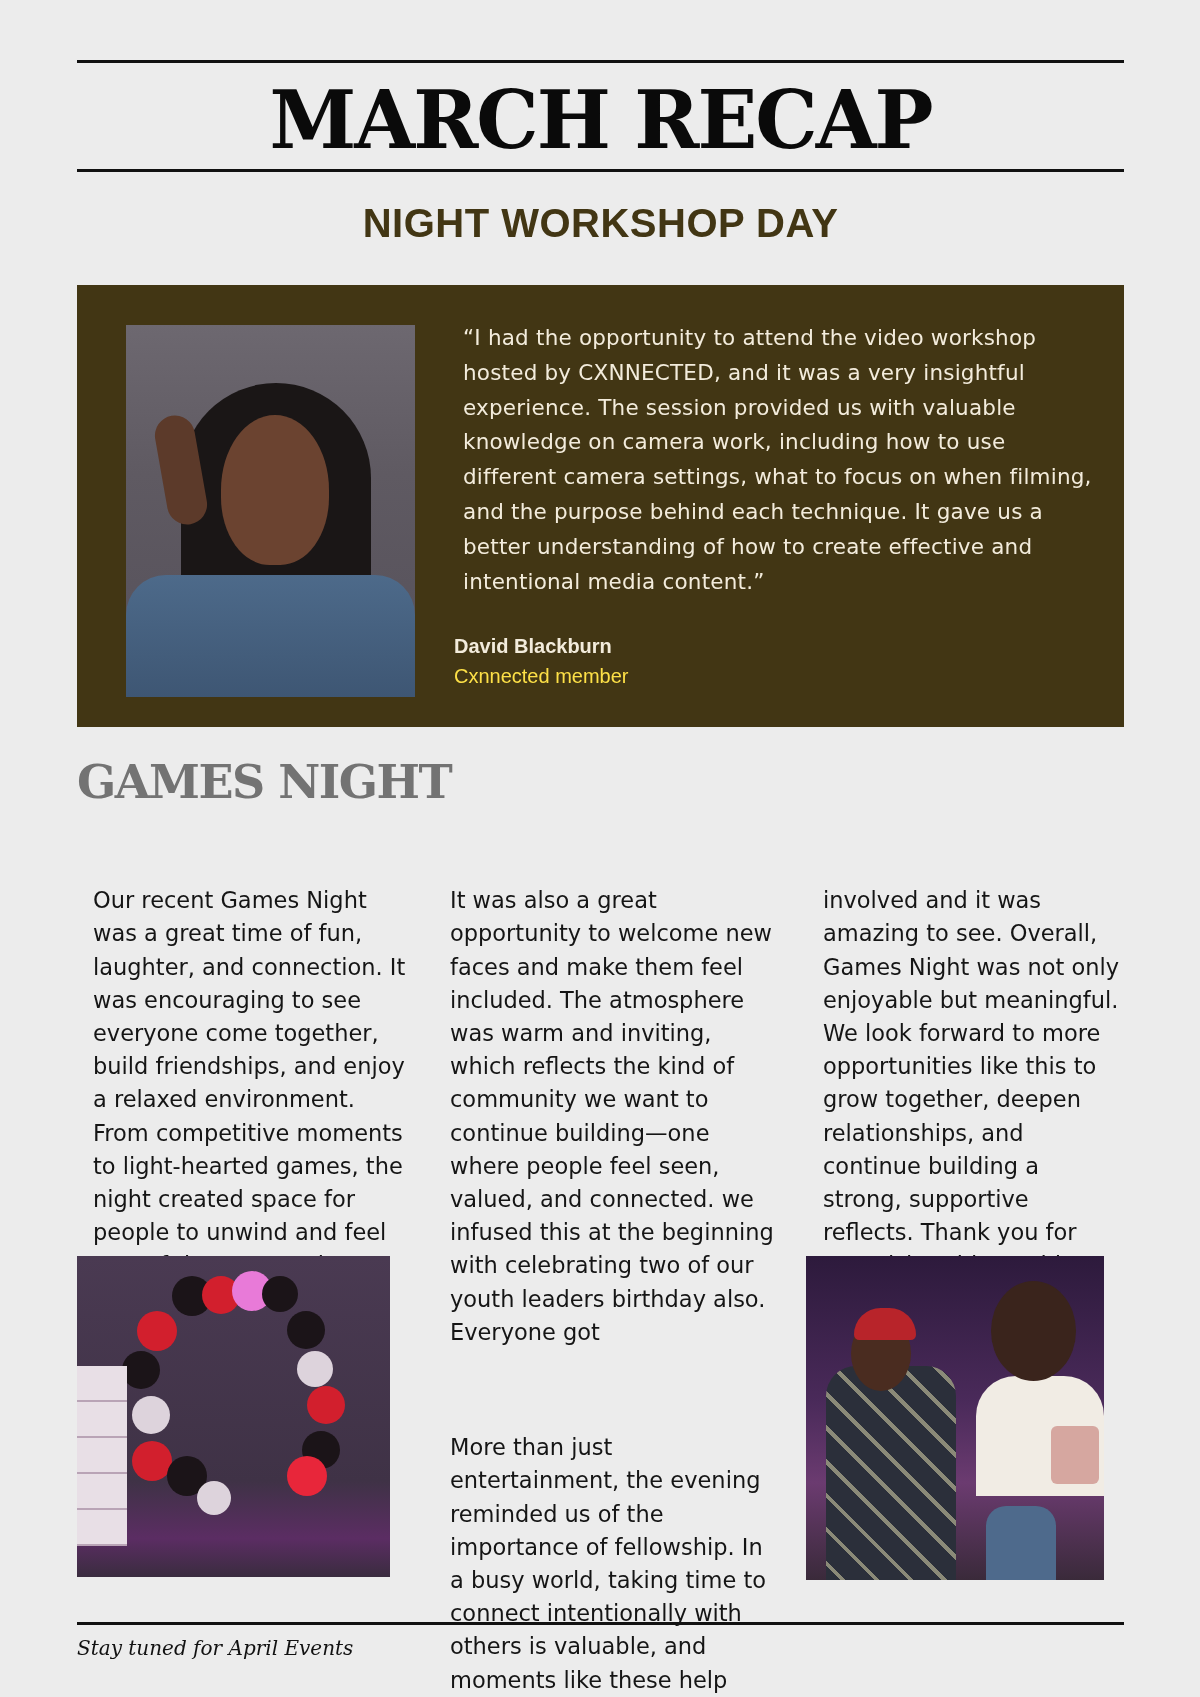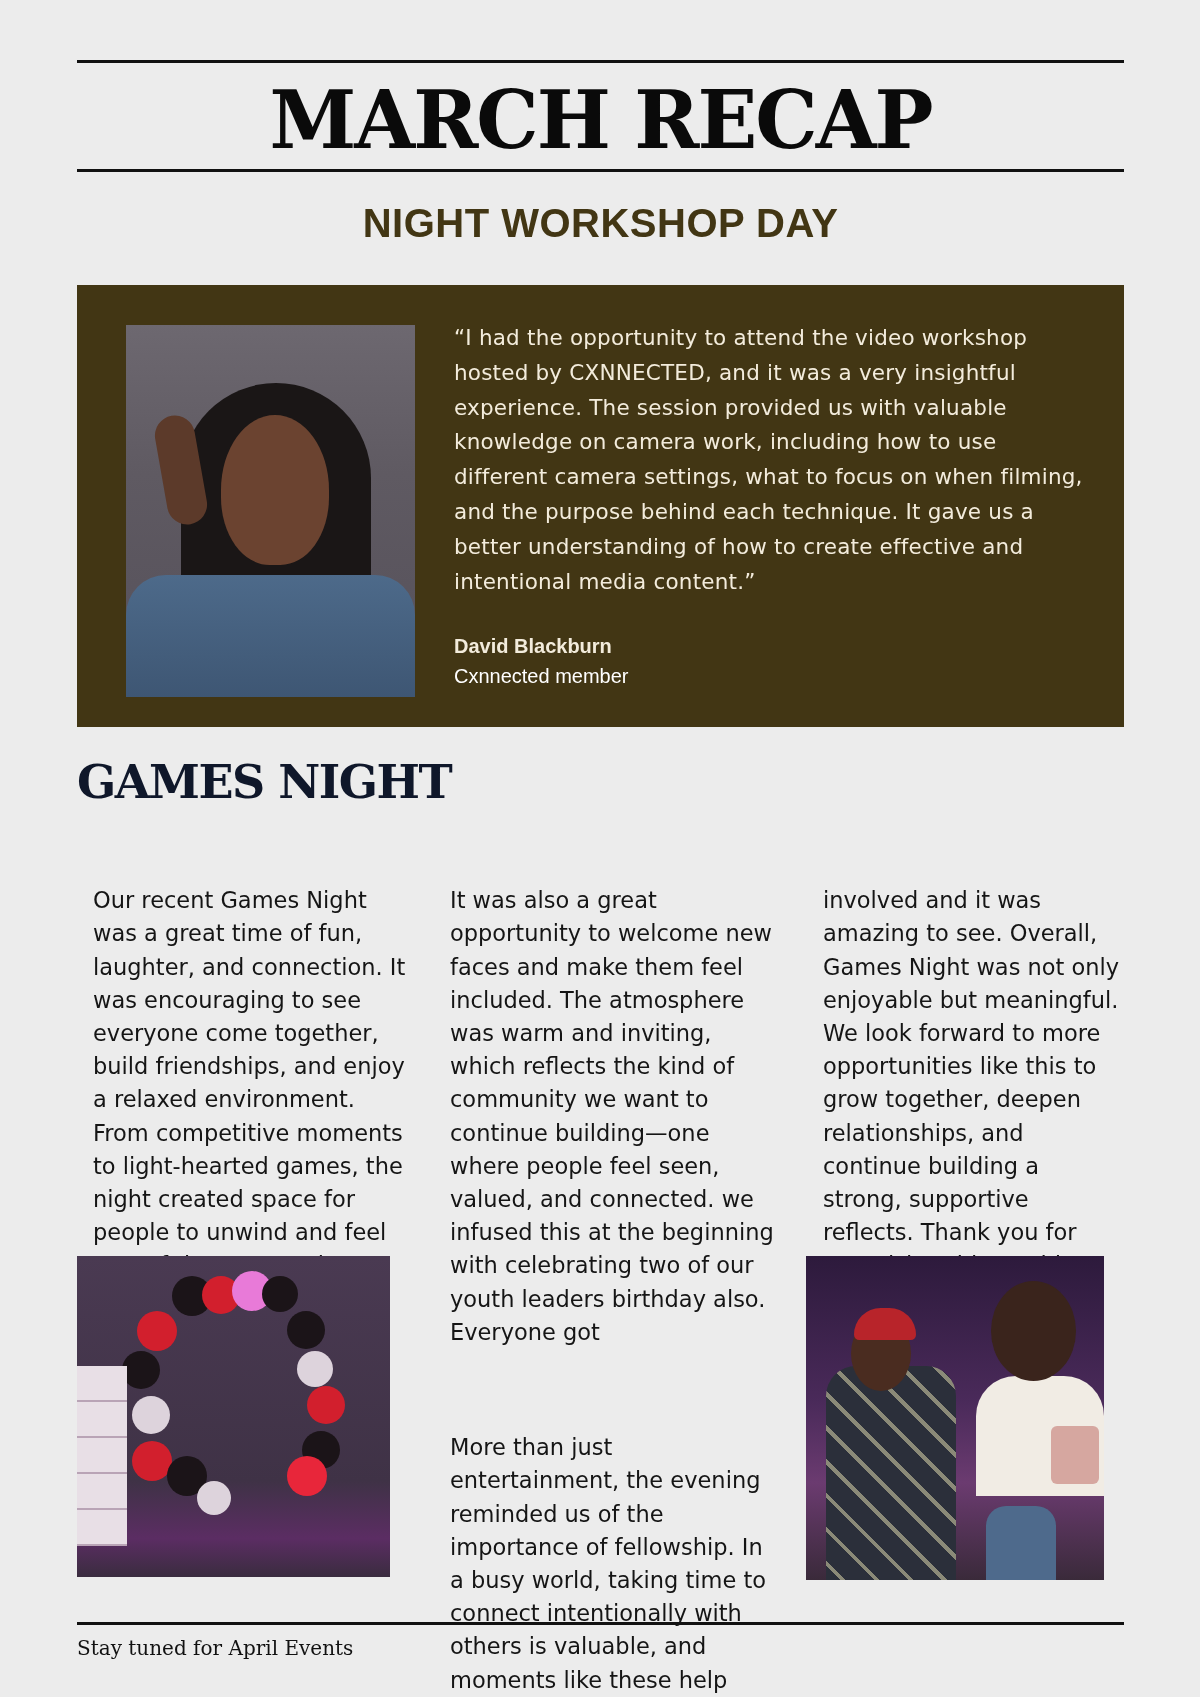--- a/index.html
+++ b/index.html
@@ -38,41 +38,41 @@
   .portrait {
     position: absolute; left: 49px; top: 40px; width: 289px; height: 372px;
     background: linear-gradient(180deg, #6d6870 0%, #5f5a62 40%, #55505a 100%);
     overflow: hidden;
   }
   .portrait .hair { position: absolute; left: 55px; top: 58px; width: 190px; height: 260px; border-radius: 95px 95px 60px 60px; background: #1a1616; }
   .portrait .face { position: absolute; left: 95px; top: 90px; width: 108px; height: 150px; border-radius: 50% 50% 45% 45%; background: #6b4330; }
   .portrait .jacket { position: absolute; left: 0; top: 250px; width: 289px; height: 130px; background: linear-gradient(180deg,#4d6a8a,#3d5572); border-radius: 40px 40px 0 0; }
   .portrait .hand { position: absolute; left: 35px; top: 90px; width: 40px; height: 110px; border-radius: 20px; background: #5c3a2a; transform: rotate(-10deg); }
   .quote {
-    position: absolute; left: 377px; top: 36px; width: 640px;
+    position: absolute; left: 386px; top: 36px; width: 640px;
     color: #f3ecdc;
     font-family: "DejaVu Sans", sans-serif;
     font-size: 21.5px; line-height: 34.8px;
     letter-spacing: 0.2px;
   }
   .author-name {
     position: absolute; left: 377px; top: 350px;
     color: #f3ecdc; font-family: "Liberation Sans", sans-serif;
     font-weight: bold; font-size: 20px;
   }
   .author-role {
     position: absolute; left: 377px; top: 380px;
-    color: #ffffff; font-family: "Liberation Sans", sans-serif;
+    color: #fde047; font-family: "Liberation Sans", sans-serif;
     font-size: 20px;
   }
   .section-title {
     position: absolute; left: 77px; top: 752px;
     font-family: "DejaVu Serif", serif; font-weight: bold;
     font-size: 46px; line-height: 60px; letter-spacing: -1.5px;
-    color: #0f172a;
+    color: #737373;
   }
   .col {
     position: absolute;
     font-family: "DejaVu Sans", sans-serif;
     font-size: 22.5px; line-height: 33.2px;
     color: #151515;
     white-space: pre-line;
   }
   .col p { margin: 16px; }
   .col p + p { margin-top: 33px; }
@@ -93,20 +93,21 @@
   .photo-party .p1h { position: absolute; left: 45px; top: 60px; width: 60px; height: 75px; border-radius: 50%; background: #4a2c20; }
   .photo-party .bandana { position: absolute; left: 48px; top: 52px; width: 62px; height: 32px; border-radius: 30px 30px 6px 6px; background: #b8242a; }
   .photo-party .p2 { position: absolute; left: 170px; top: 120px; width: 128px; height: 120px; background: #f1ece4; border-radius: 40px 40px 0 0; }
   .photo-party .p2h { position: absolute; left: 185px; top: 25px; width: 85px; height: 100px; border-radius: 50%; background: #3a241c; }
   .photo-party .phone { position: absolute; left: 245px; top: 170px; width: 48px; height: 58px; background: #d6a7a0; border-radius: 6px; }
   .photo-party .sleeve { position: absolute; left: 180px; top: 250px; width: 70px; height: 74px; background: #4e6a8c; border-radius: 20px 20px 0 0; }
   .footer-text {
     position: absolute; left: 77px; top: 1636px;
     font-family: "DejaVu Serif", serif; font-size: 20px;
     color: #111;
+    font-style: italic;
   }
 </style>
 </head>
 <body>
 
 <div class="rule" style="top:60px;"></div>
 <div class="title">MARCH RECAP</div>
 <div class="rule" style="top:169px;"></div>
 <div class="subtitle">NIGHT WORKSHOP DAY</div>
 

